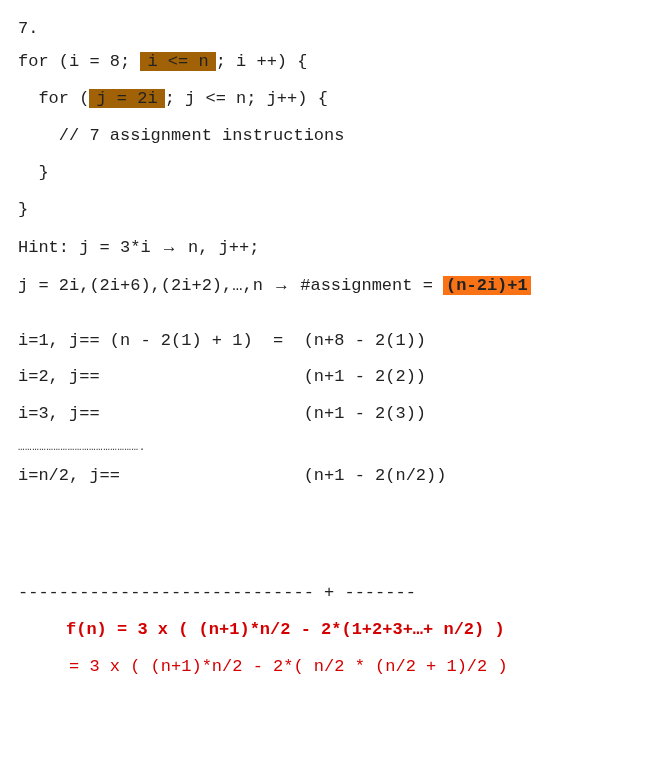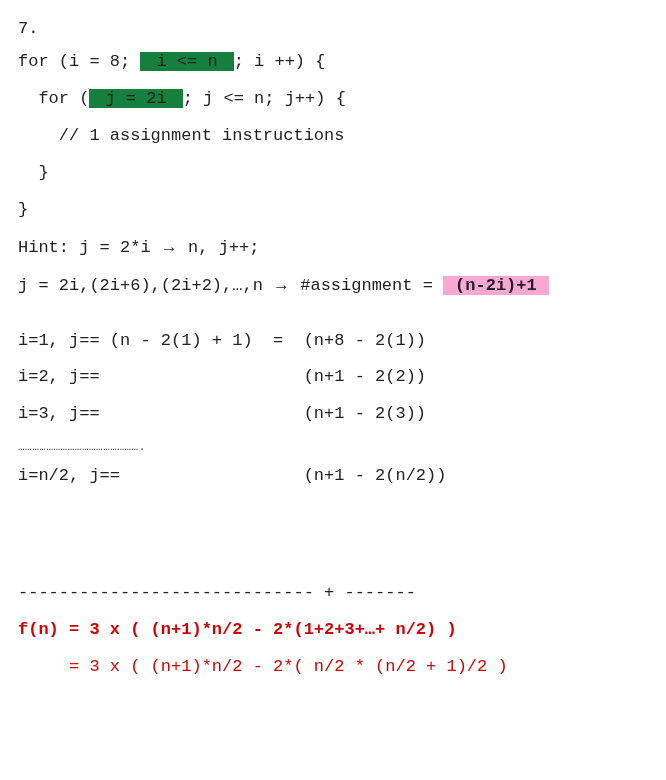--- a/index.html
+++ b/index.html
@@ -8,50 +8,50 @@
     background: #ffffff;
     font-family: "Courier New", Courier, monospace;
     font-size: 17px;
     line-height: 1.35;
     color: #222;
     width: 666px;
     box-sizing: border-box;
   }
   .ln { margin: 0 0 14px 0; white-space: pre; }
   .ln0 { margin-bottom: 10px; }
-  .hl-cyan { background: #15803d; padding: 0 16px; }
-  .hl-yellow { background: #f9a8d4; font-weight: bold; padding: 0 12px; }
+  .hl-cyan { background: #a16207; padding: 0 7px; }
+  .hl-yellow { background: #f97316; font-weight: bold; padding: 0 3px; }
   .gap { height: 18px; }
   .biggap { height: 80px; }
   .dots {
     letter-spacing: 0.5px;
     font-size: 11px;
     color: #333;
     margin: 4px 0 10px 0;
   }
   .red { color: #d40000; }
-  .red b { font-weight: bold; }
+  .red b { font-weight: bold; margin-left: 48px; }
   .arrow { font-family: Arial, sans-serif; }
 </style>
 </head>
 <body>
 
 <p class="ln ln0">7.</p>
 
 <p class="ln"><span>for (i = 8; </span><span class="hl-cyan">i &lt;= n</span><span>; i ++) {</span></p>
 
 <p class="ln"><span>  for (</span><span class="hl-cyan">j = 2i</span><span>; j &lt;= n; j++) {</span></p>
 
-<p class="ln">    // 1 assignment instructions</p>
+<p class="ln">    // 7 assignment instructions</p>
 
 <p class="ln">  }</p>
 
 <p class="ln">}</p>
 
-<p class="ln"><span>Hint: j = 2*i </span><span class="arrow">→</span><span> n, j++;</span></p>
+<p class="ln"><span>Hint: j = 3*i </span><span class="arrow">→</span><span> n, j++;</span></p>
 
 <p class="ln"><span>j = 2i,(2i+6),(2i+2),…,n </span><span class="arrow">→</span><span> #assignment = </span><span class="hl-yellow">(n-2i)+1</span></p>
 
 <div class="gap"></div>
 
 <p class="ln">i=1, j== (n - 2(1) + 1)  =  (n+8 - 2(1))</p>
 <p class="ln">i=2, j==                    (n+1 - 2(2))</p>
 <p class="ln">i=3, j==                    (n+1 - 2(3))</p>
 <p class="dots">…………………………………………….</p>
 <p class="ln">i=n/2, j==                  (n+1 - 2(n/2))</p>

